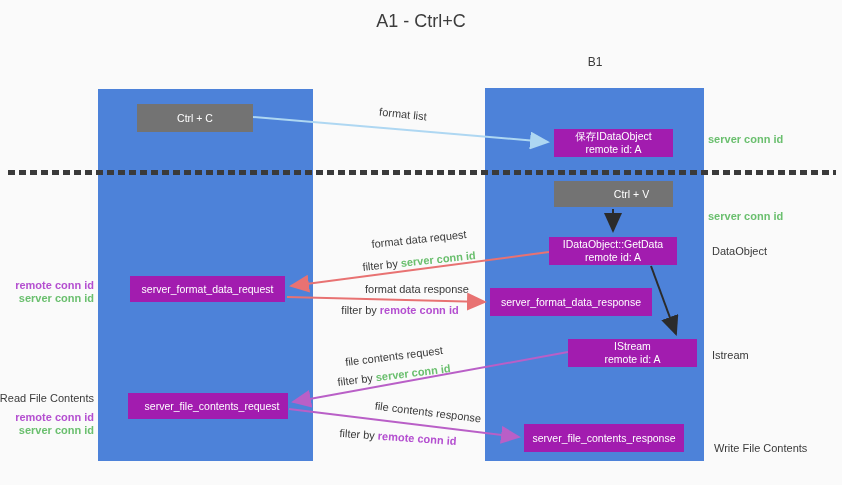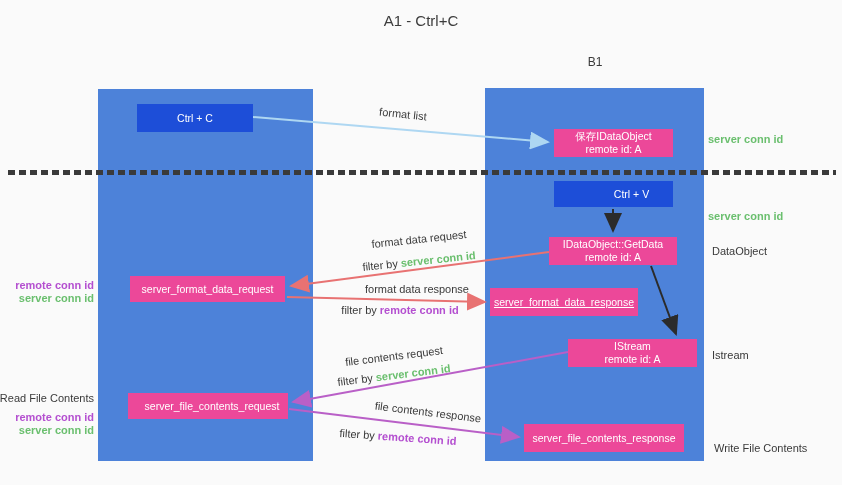--- a/index.html
+++ b/index.html
@@ -7,21 +7,21 @@
   body {
     font-family: "Liberation Sans", "DejaVu Sans", sans-serif;
     background: #fafafa;
     color: #3a3a3a;
     overflow: hidden;
   }
   .stage { position: relative; width: 842px; height: 485px; background:#fafafa; }
 
   .title {
     position: absolute; left: 0; top: 10px; width: 842px;
-    text-align: center; font-size: 15px; line-height: 22px; color: #3c3c3c;
+    text-align: center; font-size: 18px; line-height: 22px; color: #3c3c3c;
   }
   .col-header {
     position: absolute; top: 55px; width: 160px; text-align: center;
     font-size: 12px; line-height: 14px; color: #3a3a3a;
   }
   .col-header.left  { left: 125px; margin-top: 44px; }
   .col-header.right { left: 515px; }
 
   .lifeline { position: absolute; background: #4d82d9; z-index: 1; }
   .lifeline.left  { left: 98px;  top: 89px; width: 215px; height: 372px; }
@@ -32,22 +32,22 @@
     background: repeating-linear-gradient(90deg, #3a3a3a 0 7px, transparent 7px 11px);
   }
 
   svg.arrows { position: absolute; left: 0; top: 0; z-index: 4; }
 
   .node {
     position: absolute; z-index: 5; color: #fff; font-size: 10.5px; line-height: 13px;
     display: flex; flex-direction: column; align-items: center; justify-content: center;
     text-align: center; white-space: nowrap;
   }
-  .node.green  { background: #1d4ed8; }
-  .node.orange { background: #ec4899; }
+  .node.green  { background: #737373; }
+  .node.orange { background: #a21caf; }
 
   .lbl {
     position: absolute; z-index: 6; font-size: 11px; color: #3a3a3a;
     white-space: nowrap; transform-origin: center;
   }
   .lbl .green  { color: #6abf6e; font-weight: bold; margin-left: 3px; }
   .lbl .purple { color: #b44fd0; font-weight: bold; margin-left: 3px; }
 
   .ann { position: absolute; z-index: 6; font-size: 11px; white-space: nowrap; }
   .ann.right-side { text-align: left; }
@@ -111,21 +111,21 @@
 
   <div class="node green" style="left:554px; top:181px; width:119px; height:26px;padding-left:36px;">Ctrl + V</div>
 
   <div class="node orange" style="left:549px; top:237px; width:128px; height:28px;">
     <div>IDataObject::GetData</div>
     <div>remote id: A</div>
   </div>
 
   <div class="node orange" style="left:130px; top:276px; width:155px; height:26px;">server_format_data_request</div>
 
-  <div class="node orange" style="left:490px; top:288px; width:148px; height:28px;text-decoration:underline;">server_format_data_response</div>
+  <div class="node orange" style="left:490px; top:288px; width:162px; height:28px;">server_format_data_response</div>
 
   <div class="node orange" style="left:568px; top:339px; width:129px; height:28px;">
     <div>IStream</div>
     <div>remote id: A</div>
   </div>
 
   <div class="node orange" style="left:128px; top:393px; width:160px; height:26px;padding-left:8px;">server_file_contents_request</div>
 
   <div class="node orange" style="left:524px; top:424px; width:160px; height:28px;text-align:right;">server_file_contents_response</div>
 

